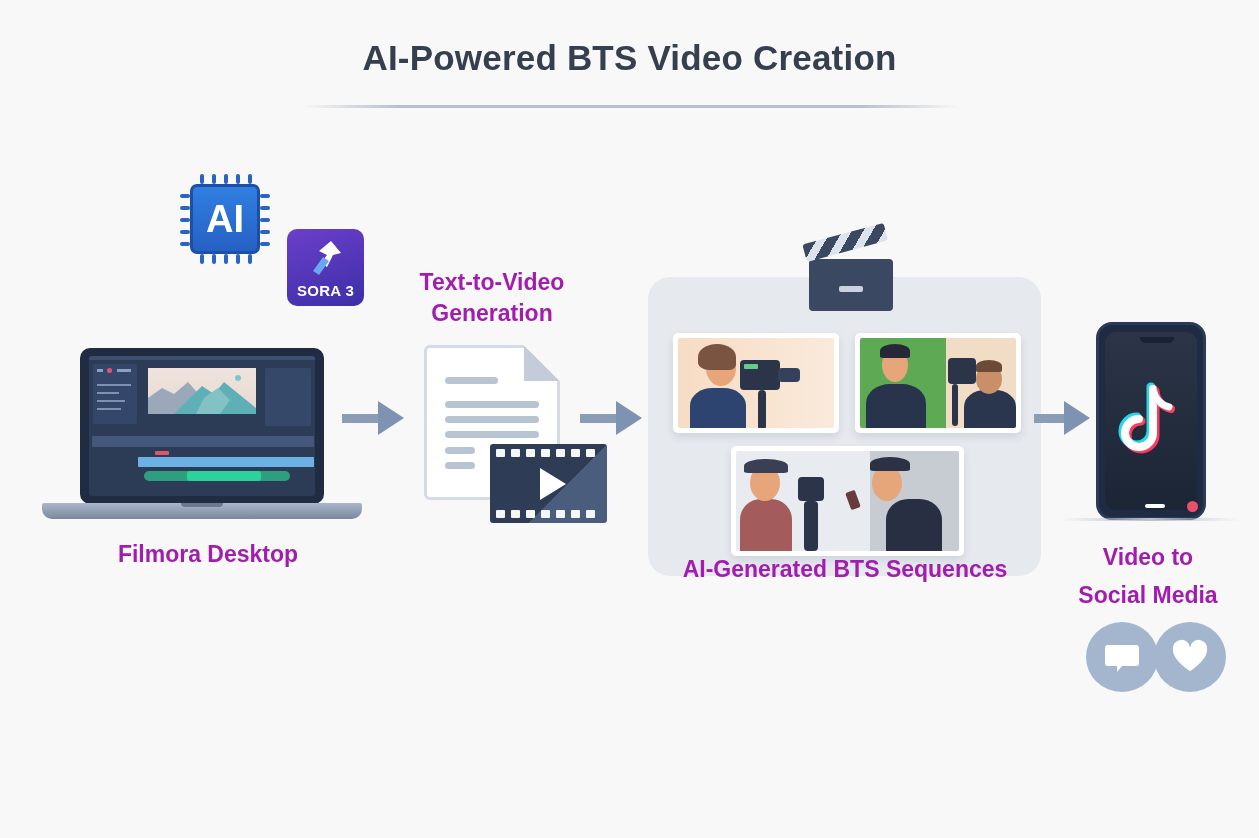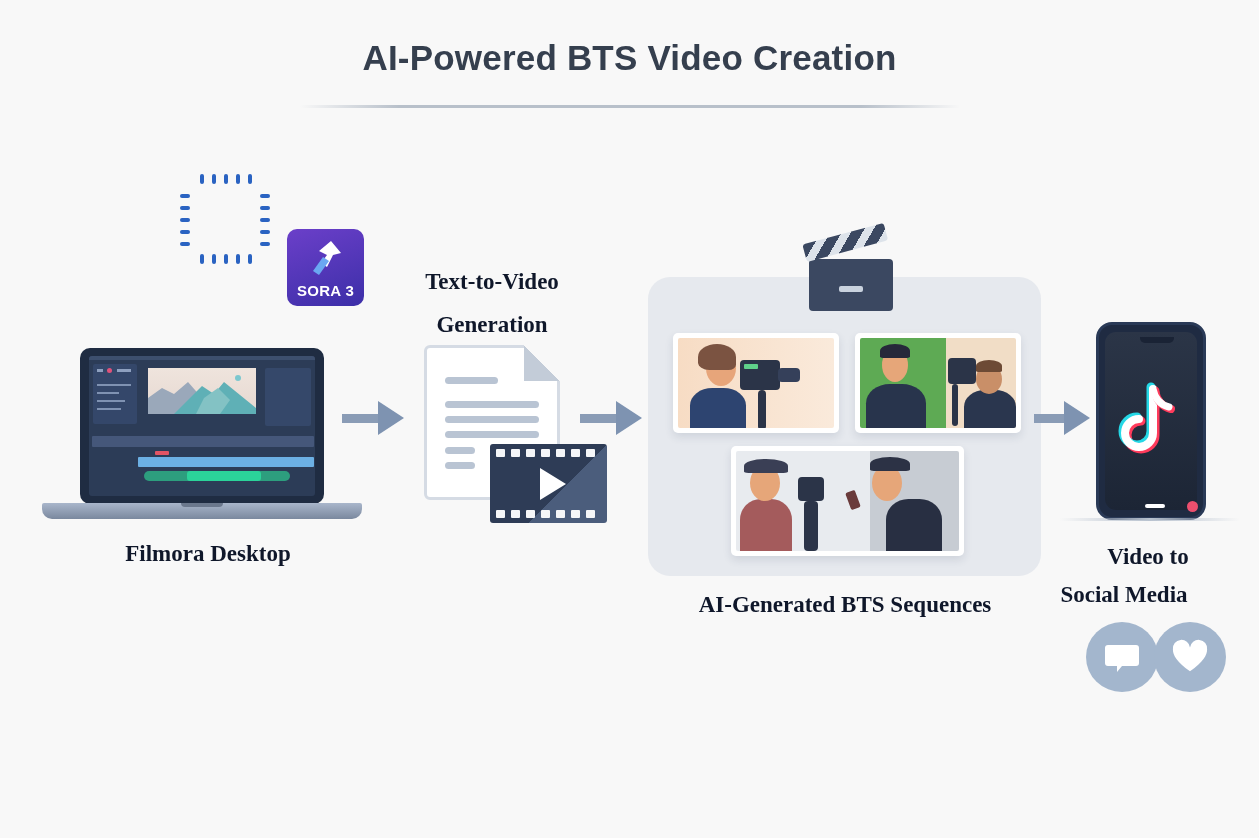--- a/index.html
+++ b/index.html
@@ -2,21 +2,21 @@
 <html><head>
 <meta charset="utf-8">
 <style>
   * { box-sizing: border-box; margin: 0; padding: 0; }
   html, body { width: 1259px; height: 838px; background: #f8f8f8; overflow: hidden; }
   body { position: relative; font-family: "Liberation Sans", "DejaVu Sans", sans-serif; color: #2f3a4a; }
 
   .title { position: absolute; left: 0; width: 1259px; top: 38px; text-align: center; font-size: 35px; font-weight: bold; color: #353f4e; letter-spacing: 0.2px; }
   .title-rule { position: absolute; left: 300px; top: 105px; width: 660px; height: 3px; background: linear-gradient(90deg, rgba(180,190,200,0) 0%, #b8c0ca 15%, #b8c0ca 85%, rgba(180,190,200,0) 100%); border-radius: 2px; }
 
-  .label { position: absolute; font-weight: bold; color: #0f172a; text-align: center; font-size: 23px; line-height: 34px; font-family: Liberation Serif, serif; }
+  .label { position: absolute; font-weight: bold; color: #a21caf; text-align: center; font-size: 23px; line-height: 34px; }
 
   
   .ai-chip { position: absolute; left: 178px; top: 172px; width: 94px; height: 94px; }
   .ai-chip .core { position: absolute; left: 12px; top: 12px; width: 70px; height: 70px; background: linear-gradient(180deg,#2f7fe0,#2660c4); border: 3px solid #1d4fa3; border-radius: 7px; display:flex; align-items:center; justify-content:center; color:#fff; font-size: 38px; font-weight: bold; }
   .pin { position: absolute; background: #2a63c2; border-radius: 2px; }
   .pin.v { width: 4px; height: 10px; }
   .pin.h { width: 10px; height: 4px; }
 
   
   .sora { position: absolute; left: 287px; top: 229px; width: 77px; height: 77px; background: linear-gradient(160deg,#6b3fc9,#3c2fa8); border-radius: 10px; }
@@ -85,20 +85,21 @@
   <div class="pin h" style="left:2px;top:22px"></div>
     <div class="pin h" style="left:2px;top:34px"></div>
     <div class="pin h" style="left:2px;top:46px"></div>
     <div class="pin h" style="left:2px;top:58px"></div>
     <div class="pin h" style="left:2px;top:70px"></div>
   <div class="pin h" style="left:82px;top:22px"></div>
     <div class="pin h" style="left:82px;top:34px"></div>
     <div class="pin h" style="left:82px;top:46px"></div>
     <div class="pin h" style="left:82px;top:58px"></div>
     <div class="pin h" style="left:82px;top:70px"></div>
+  <div class="core">AI</div>
 </div>
 
 <div class="sora">
   <svg width="77" height="50" viewBox="0 0 77 50" style="position:absolute;left:0;top:4px">
     <polygon points="32,18 44,8 54,20 46,22 40,34 34,30 40,22" fill="#ffffff"></polygon>
     <polygon points="26,38 36,24 42,28 32,42" fill="#6aa7f2"></polygon>
   </svg>
   <div class="lbl">SORA 3</div>
 </div>
 
@@ -133,21 +134,21 @@
 <div class="laptop-notch"></div>
 
 <div class="label" style="left:60px;top:537px;width:296px">Filmora Desktop</div>
 
 <div class="arrow" style="left:342px;top:401px;width:62px">
   <div class="shaft" style="width:40px"></div>
     <div class="head" style="left:36px"></div>
 </div>
 
 <div class="label" style="left:392px;top:265px;width:200px">Text-to-Video</div>
-<div class="label" style="left:392px;top:308px;width:200px">Generation</div>
+<div class="label" style="left:392px;top:296px;width:200px">Generation</div>
 
 <div class="doc"></div>
 <div class="doc-fold"></div>
 <div class="doc-line" style="left:445px;top:377px;width:53px"></div>
 <div class="doc-line" style="left:445px;top:401px;width:94px"></div>
 <div class="doc-line" style="left:445px;top:416px;width:94px"></div>
 <div class="doc-line" style="left:445px;top:431px;width:94px"></div>
 <div class="doc-line" style="left:445px;top:447px;width:30px"></div>
 <div class="doc-line" style="left:445px;top:462px;width:30px"></div>
 
@@ -211,21 +212,21 @@
     <div style="position:absolute;left:8px;top:8px;width:44px;height:14px;background:#3a3f55;border-radius:50% 50% 10% 10%"></div>
     <div class="cam" style="left:62px;top:26px;width:26px;height:24px"></div>
     <div class="cam" style="left:68px;top:50px;width:14px;height:50px"></div>
     <div class="person-body" style="left:150px;top:48px;width:56px;height:52px;background:#282f42"></div>
     <div class="person-head" style="left:136px;top:14px;width:30px;height:36px"></div>
     <div style="position:absolute;left:134px;top:6px;width:40px;height:14px;background:#2c3245;border-radius:50% 50% 10% 10%"></div>
     <div style="position:absolute;left:112px;top:40px;width:10px;height:18px;background:#6a3b3b;border-radius:2px;transform:rotate(-20deg)"></div>
   </div>
 </div>
 
-<div class="label" style="left:640px;top:588px;width:410px">AI-Generated BTS Sequences</div>
+<div class="label" style="left:640px;top:552px;width:410px">AI-Generated BTS Sequences</div>
 
 <div class="arrow" style="left:1034px;top:401px;width:56px">
   <div class="shaft" style="width:34px"></div>
     <div class="head" style="left:30px"></div>
 </div>
 
 <div class="phone">
   <div class="screen">
     <div class="notch"></div>
     <svg width="92" height="100" viewBox="0 0 92 100" style="position:absolute;left:0;top:45px">
@@ -235,21 +236,21 @@
       <path d="M48 12 c2 10 8 16 16 18" fill="none" stroke="#ff3b5c" stroke-width="8" stroke-linecap="round" transform="translate(2,2)"></path>
       <path d="M48 12 c2 10 8 16 16 18" fill="none" stroke="#ffffff" stroke-width="7" stroke-linecap="round"></path>
     </svg>
     <div class="home"></div>
     <div class="rec"></div>
   </div>
 </div>
 <div class="phone-shadow"></div>
 
 <div class="label" style="left:1050px;top:540px;width:196px">Video to</div>
-<div class="label" style="left:1026px;top:578px;width:196px">Social Media</div>
+<div class="label" style="left:1050px;top:578px;width:196px">Social Media</div>
 
 <div class="social" style="left:1086px">
   <svg width="40" height="40" viewBox="0 0 40 40">
       <path d="M6 8 h28 a3 3 0 0 1 3 3 v15 a3 3 0 0 1 -3 3 h-14 l-5 6 v-6 h-9 a3 3 0 0 1 -3 -3 v-15 a3 3 0 0 1 3 -3z" fill="#ffffff"></path>
     </svg>
 </div>
 <div class="social" style="left:1154px">
   <svg width="38" height="38" viewBox="0 0 40 40">
       <path d="M20 35 C6 25 2 18 2 12 a9 9 0 0 1 18 -2 a9 9 0 0 1 18 2 c0 6 -4 13 -18 23z" fill="#ffffff"></path>
     </svg>

